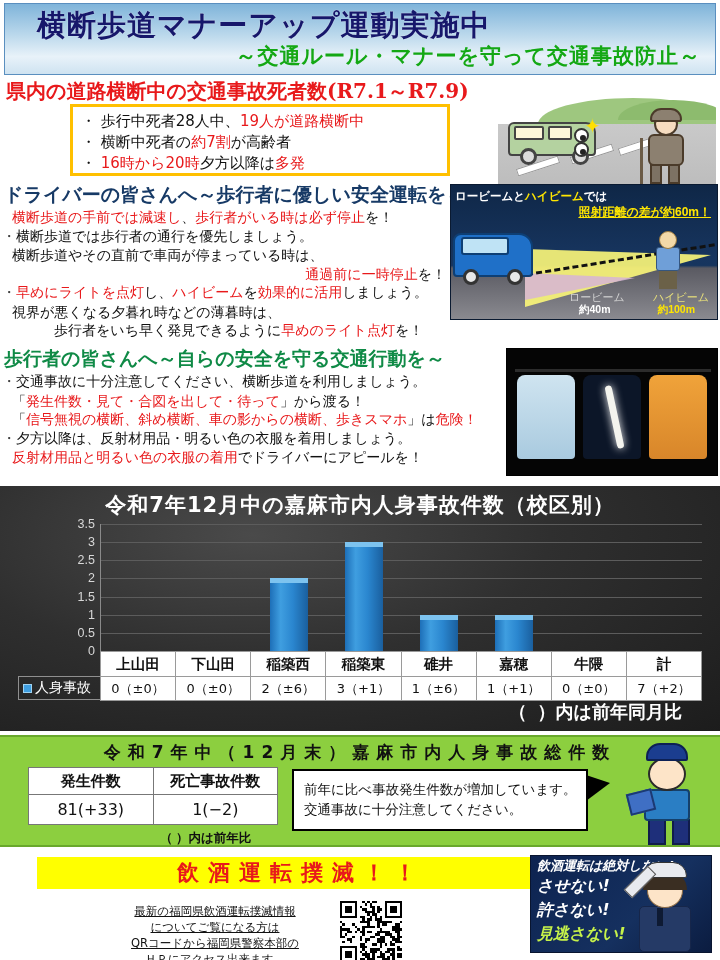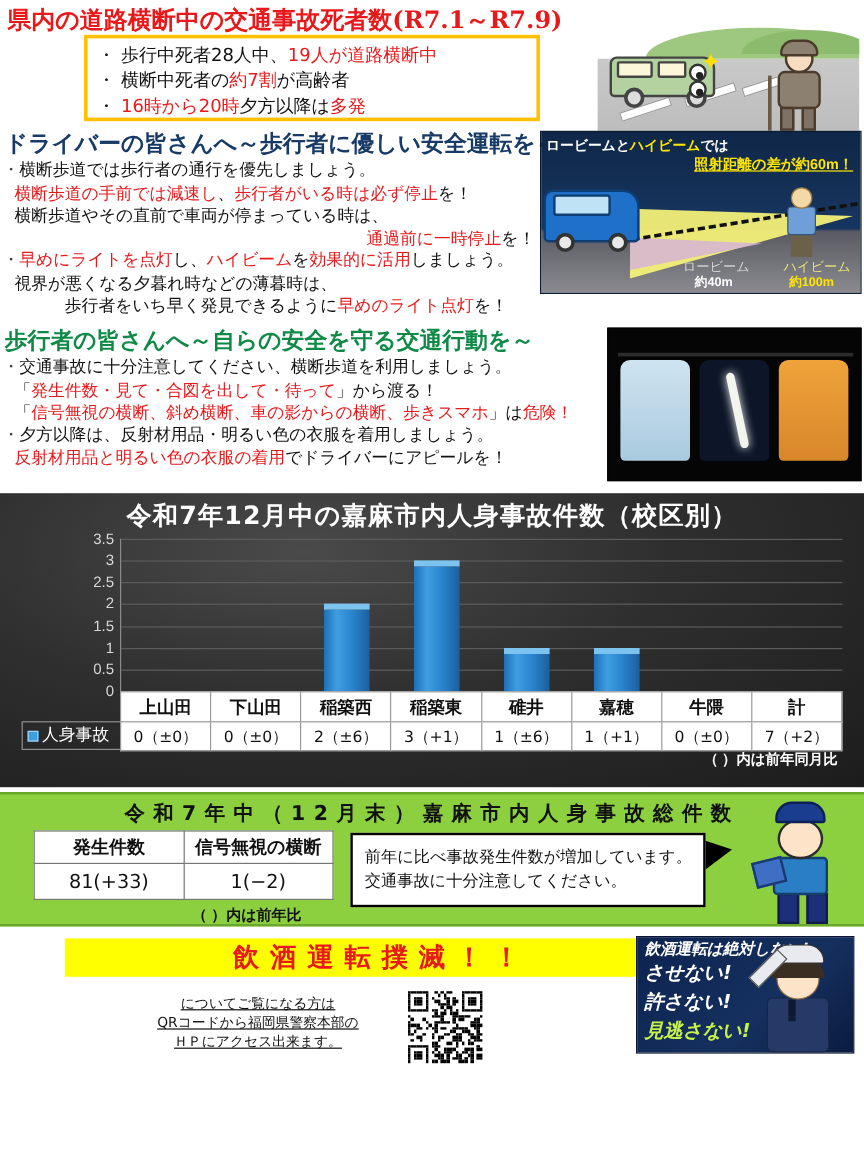--- a/index.html
+++ b/index.html
@@ -164,22 +164,22 @@
   .tbl { position:absolute; left:100px; right:18px; top:165px; }
   table.grid-t { width:100%; border-collapse:collapse; background:#fff; table-layout:fixed; }
   table.grid-t td { border:1px solid #9a9a9a; text-align:center;
      font-family:"DejaVu Sans","Liberation Sans",sans-serif; color:#111; }
   table.grid-t tr.hdr td { font-size:14.5px; font-weight:bold; height:25px; }
   table.grid-t tr.val td { font-size:13px; height:24px; }
   .legend { position:absolute; left:18px; top:190px; width:84px; height:24px;
      border:1px solid #8f8f8f; display:flex; align-items:center; gap:3px; padding-left:4px;
      color:#fff; font-size:14px; font-family:"DejaVu Sans","Liberation Sans",sans-serif; }
   .legend .sw { width:9px; height:9px; background:#3f9ee0; border:1px solid #9fd2f0; }
-  .chart-note { position:absolute; right:22px; top:214px; color:#fff;
-     font-size:12px; font-weight:bold; font-family:Liberation Sans, sans-serif; }
+  .chart-note { position:absolute; right:38px; top:214px; color:#fff;
+     font-size:18px; font-weight:bold; font-family:Liberation Mono, monospace; }
 
   
   .green { position:relative; margin-top:4px; height:112px; background:#8ccf3f;
      border-top:2px solid #69a82c; border-bottom:2px solid #69a82c; }
   .green-title { position:absolute; left:0; right:0; top:4px; text-align:center;
      font-size:17px; font-weight:bold; color:#111; letter-spacing:7px;
      font-family:"DejaVu Sans","Liberation Sans",sans-serif; }
   .gtable { position:absolute; left:28px; top:30px; width:250px;
      border-collapse:collapse; background:#fff; table-layout:fixed; }
   .gtable td { border:1px solid #777; text-align:center; color:#111;
@@ -199,21 +199,21 @@
   .cm-head { position:absolute; left:14px; top:14px; width:38px; height:34px;
      background:#fde4c8; border:2px solid #2b2b2b; border-radius:50%; }
   .cm-body { position:absolute; left:10px; top:46px; width:46px; height:32px;
      background:#2a7ec4; border:2px solid #15406b; border-radius:4px; }
   .cm-leg { position:absolute; top:76px; width:18px; height:26px; background:#1e2f7a; border:2px solid #101c4b; }
   .cm-board { position:absolute; left:-6px; top:48px; width:26px; height:22px;
      background:#3f6fc4; border:2px solid #1b3a73; transform:rotate(-14deg); }
 
   
   .bottom { position:relative; height:112px; }
-  .yellowbanner { position:absolute; left:54px; top:10px; width:528px; height:32px;
+  .yellowbanner { position:absolute; left:37px; top:10px; width:528px; height:32px;
      background:#ffff00; display:flex; align-items:center; justify-content:center; }
   .yellowbanner span { font-size:22px; font-weight:bold; color:#e8191b; letter-spacing:9px;
      font-family:"DejaVu Serif","Liberation Serif",serif; }
   .qrtext { position:absolute; left:100px; top:56px; width:230px; text-align:center; }
   .qrtext div { font-size:11.5px; line-height:16px; color:#111; text-decoration:underline;
      font-family:"DejaVu Sans","Liberation Sans",sans-serif; }
   .qr { position:absolute; left:340px; top:54px; width:62px; height:62px; background:#fff; }
   .qr .m { position:absolute; background:#000; }
   .poster { position:absolute; right:8px; top:8px; width:182px; height:98px;
      background:linear-gradient(135deg,#0d2350 0%,#15305f 60%,#0b1c40 100%);
@@ -235,20 +235,24 @@
      background:#253a66; border:1px solid #16264a; border-radius:5px; }
   .po-arm { position:absolute; left:-4px; top:16px; width:34px; height:12px;
      background:#e8eaef; border:1px solid #555; transform:rotate(-45deg); }
   .po-tie { position:absolute; left:30px; top:48px; width:6px; height:18px; background:#0e1a33; }
 </style>
 </head>
 <body>
 
 <div class="page">
 
+  <div class="header">
+    <div class="header-title">横断歩道マナーアップ運動実施中</div>
+    <div class="header-sub">～交通ルール・マナーを守って交通事故防止～</div>
+  </div>
 
   <div class="sec1">
     <div class="sec1-head">県内の道路横断中の交通事故死者数(R7.1～R7.9)</div>
 
     <div class="yellowbox">
       <ul>
         <li>
           <span>・&nbsp;</span><span>歩行中死者28人中、</span><span class="red">19人が道路横断中</span><span></span>
         </li>
         <li>
@@ -282,22 +286,22 @@
         <div class="p-hat"></div>
         <div class="p-leg" style="left:12px;"></div>
         <div class="p-leg" style="left:30px;"></div>
       </div>
     </div>
   </div>
 
   <div class="sec2">
     <div class="sec-head-blue">ドライバーの皆さんへ～歩行者に優しい安全運転を～</div>
     <div class="bodylist" id="drv-list">
+        <div class="ln ind1"><span class="red">横断歩道の手前では減速し</span><span>、</span><span class="red">歩行者がいる時は必ず停止</span><span>を！</span></div>
         <div class="ln bullet"><span>横断歩道では歩行者の通行を優先しましょう。</span></div>
-        <div class="ln ind1"><span class="red">横断歩道の手前では減速し</span><span>、</span><span class="red">歩行者がいる時は必ず停止</span><span>を！</span></div>
         <div class="ln ind1"><span>横断歩道やその直前で車両が停まっている時は、</span></div>
         <div class="ln rightal"><span class="red">通過前に一時停止</span><span>を！</span></div>
         <div class="ln bullet"><span class="red">早めにライトを点灯</span><span>し、</span><span class="red">ハイビーム</span><span>を</span><span class="red">効果的に活用</span><span>しましょう。</span></div>
         <div class="ln ind1"><span>視界が悪くなる夕暮れ時などの薄暮時は、</span></div>
         <div class="ln ind2"><span>歩行者をいち早く発見できるように</span><span class="red">早めのライト点灯</span><span>を！</span></div>
       </div>
 
     <div class="beamimg">
       <div class="beam-t1">
         <span>ロービーム</span><span>と</span><b>ハイビーム</b><span>では</span>
@@ -397,21 +401,21 @@
     </div>
     <div class="chart-note">（ ）内は前年同月比</div>
   </div>
 
   <div class="green">
     <div class="green-title">令和7年中（12月末）嘉麻市内人身事故総件数</div>
     <table class="gtable">
       <tbody>
         <tr class="h">
           <td>発生件数</td>
-          <td>信号無視の横断</td>
+          <td>死亡事故件数</td>
         </tr>
         <tr class="v">
           <td>81(+33)</td>
           <td>1(−2)</td>
         </tr>
       </tbody>
     </table>
     <div class="gnote">（ ）内は前年比</div>
     <div class="tail"></div>
     <div class="bubble">
@@ -428,20 +432,21 @@
       <div class="cm-head"></div>
       <div class="cm-hat"></div>
     </div>
   </div>
 
   <div class="bottom">
     <div class="yellowbanner">
       <span>飲酒運転撲滅！！</span>
     </div>
     <div class="qrtext">
+      <div>最新の福岡県飲酒運転撲滅情報</div>
       <div>についてご覧になる方は</div>
       <div>QRコードから福岡県警察本部の</div>
       <div>ＨＰにアクセス出来ます。</div>
     </div>
     <div class="qr" id="qr">
         <div class="m" style="left: 22.32px; top: 0px; width: 2.48px; height: 2.48px;"></div>
         <div class="m" style="left: 27.28px; top: 0px; width: 2.48px; height: 2.48px;"></div>
         <div class="m" style="left: 32.24px; top: 0px; width: 2.48px; height: 2.48px;"></div>
         <div class="m" style="left: 34.72px; top: 0px; width: 2.48px; height: 2.48px;"></div>
         <div class="m" style="left: 24.8px; top: 2.48px; width: 2.48px; height: 2.48px;"></div>

